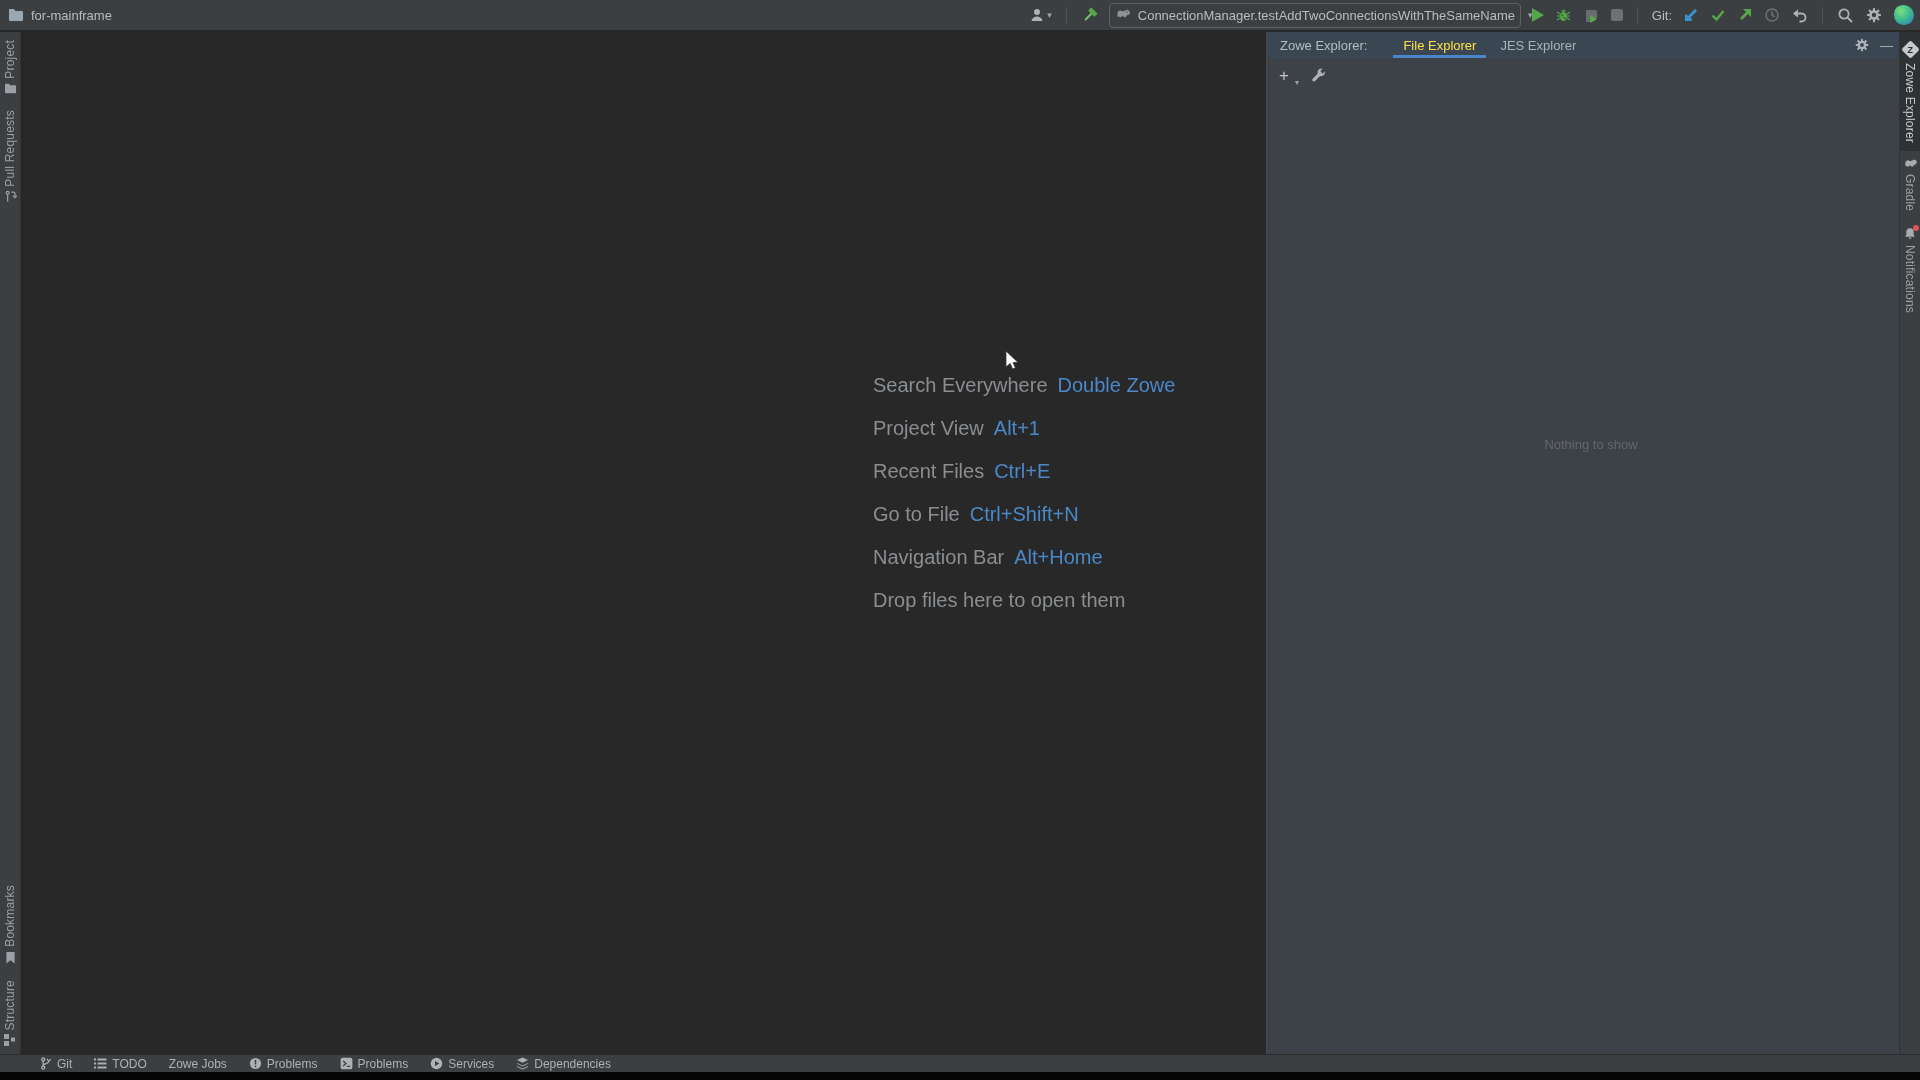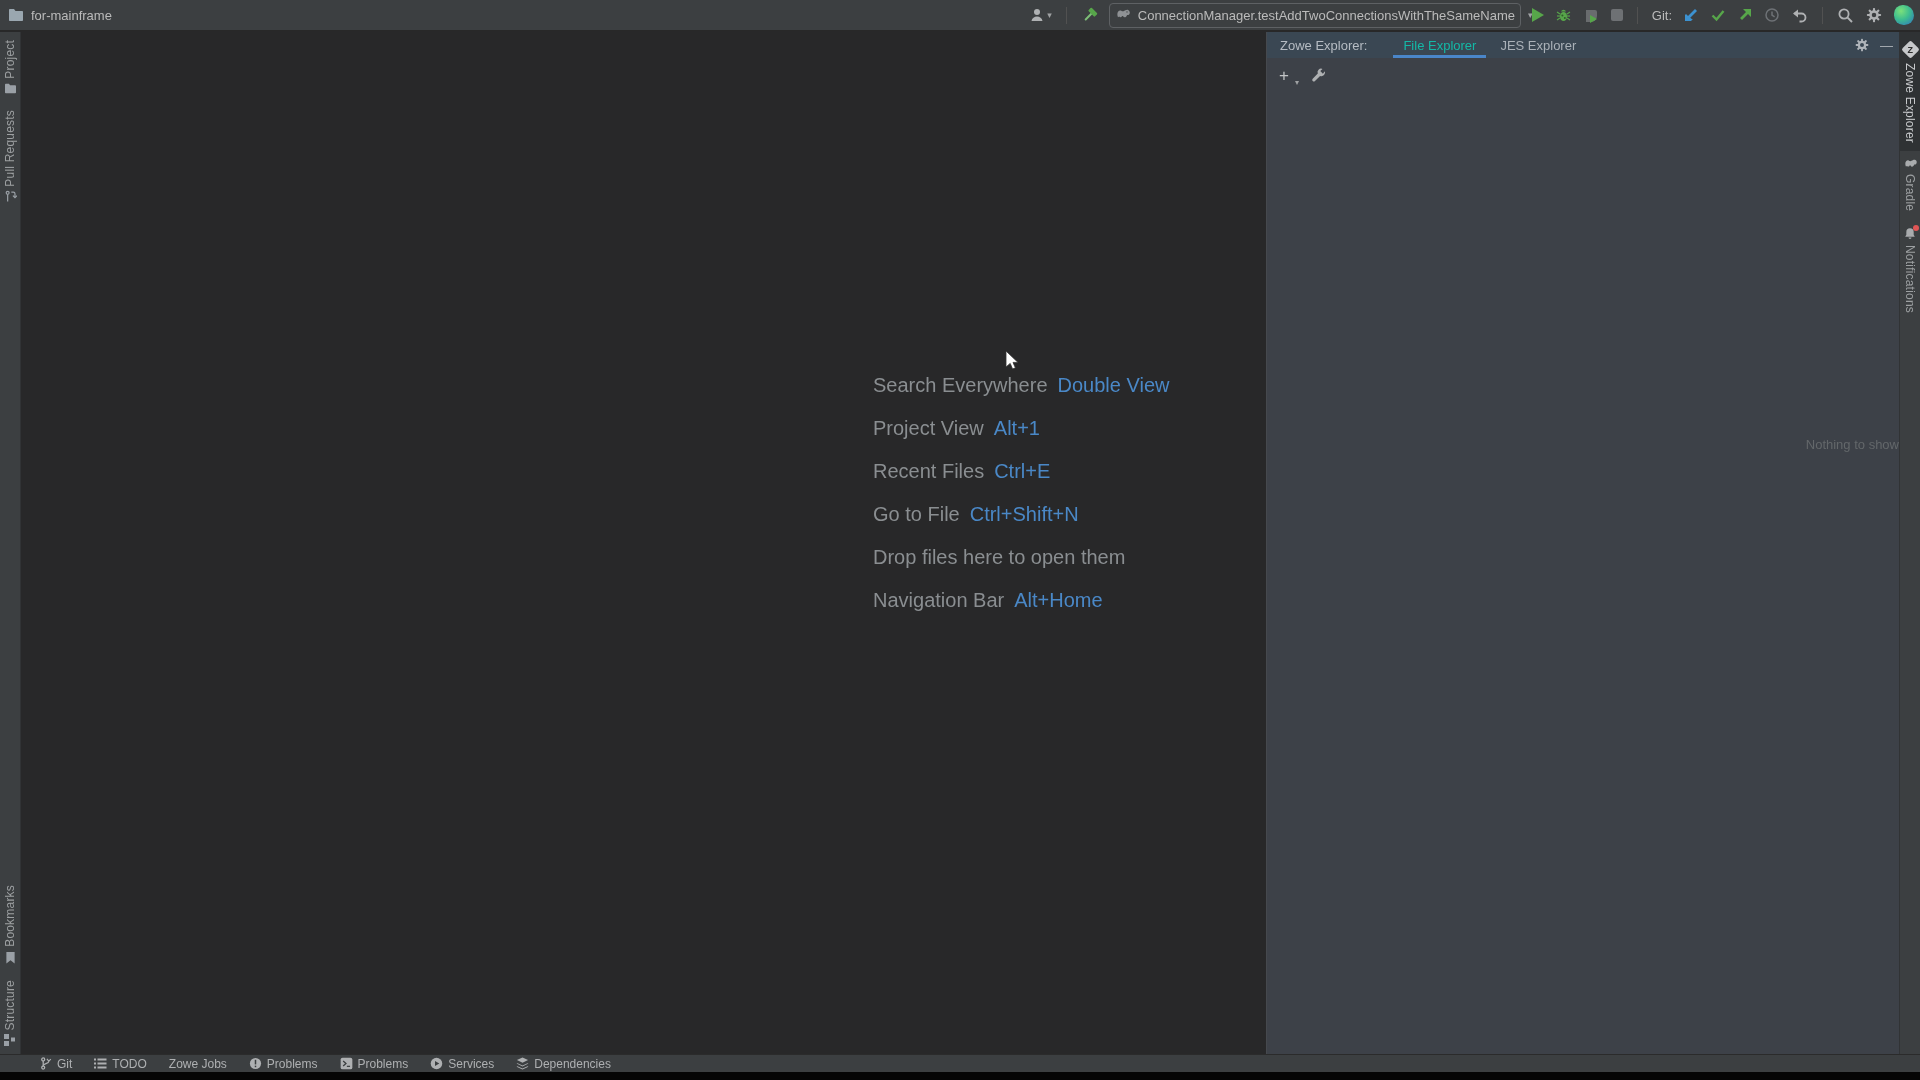--- a/index.html
+++ b/index.html
@@ -57,29 +57,29 @@
   .cursor-arrow{position:absolute;left:983px;top:318px;}
 
   
   .toolwindow{position:absolute;top:32px;left:1266px;right:21px;bottom:26px;
               background:#3D4148;border-left:1px solid #46494E;box-sizing:border-box;}
   .tw-header{height:26px;background:#3A4753;display:flex;align-items:stretch;
              padding:0 6px 0 13px;box-sizing:border-box;}
   .tw-title{color:#B6BCC3;font-size:13px;display:flex;align-items:center;margin-right:24px;}
   .tw-tab{color:#AAB1B8;font-size:13px;display:flex;align-items:center;padding:0 12px;
           position:relative;}
-  .tw-tab.active{color:#14b8a6;}
+  .tw-tab.active{color:#fde047;}
   .tw-tab.active::after{content:"";position:absolute;left:2px;right:2px;bottom:0;height:3px;
                         background:#4A86C9;}
   .tw-header-right{margin-left:auto;display:flex;align-items:center;gap:10px;}
   .minimize{color:#AFB4BA;font-size:13px;line-height:13px;}
   .tw-toolbar{display:flex;align-items:center;gap:14px;padding:9px 0 0 12px;}
   .plus-btn{position:relative;color:#C2C4C6;font-size:17px;line-height:15px;width:18px;}
   .plus-btn .chev{position:absolute;right:-2px;bottom:-4px;font-size:8px;}
-  .tw-empty{position:absolute;top:405px;left:16px;right:0;text-align:right;
+  .tw-empty{position:absolute;top:405px;left:16px;right:0;text-align:center;
             color:#63676A;font-size:13px;}
 
   
   .statusbar{position:absolute;left:0;right:0;bottom:8px;height:18px;background:#3C3F41;
              border-top:1px solid #2B2B2B;display:flex;align-items:center;
              padding-left:40px;box-sizing:border-box;gap:22px;}
   .sb-item{display:flex;align-items:center;gap:5px;color:#AEB0B2;font-size:12px;}
   .black-strip{position:absolute;left:0;right:0;bottom:0;height:8px;background:#050505;}
 
   svg{display:block;}
@@ -284,40 +284,40 @@
             </svg>
         </span>
       </div>
     </div>
   </div>
 
   <div class="editor">
     <div class="shortcuts">
       <div class="sc-row">
         <span class="sc-label">Search Everywhere</span>
-        <span class="sc-keys">Double View</span>
+        <span class="sc-keys">Double Zowe</span>
       </div>
       <div class="sc-row">
         <span class="sc-label">Project View</span>
         <span class="sc-keys">Alt+1</span>
       </div>
       <div class="sc-row">
         <span class="sc-label">Recent Files</span>
         <span class="sc-keys">Ctrl+E</span>
       </div>
       <div class="sc-row">
         <span class="sc-label">Go to File</span>
         <span class="sc-keys">Ctrl+Shift+N</span>
       </div>
       <div class="sc-row">
-        <span class="sc-label">Drop files here to open them</span>
-      </div>
-      <div class="sc-row">
         <span class="sc-label">Navigation Bar</span>
         <span class="sc-keys">Alt+Home</span>
+      </div>
+      <div class="sc-row">
+        <span class="sc-label">Drop files here to open them</span>
       </div>
     </div>
     <span class="cursor-arrow">
       <svg width="15" height="21" viewBox="0 0 15 21">
           <path d="M1 1v16l4.2-3.6 2.4 5.6 2.8-1.2-2.4-5.4H13z" fill="#FFFFFF" stroke="#333" stroke-width="0.8"></path>
         </svg>
     </span>
   </div>
 
   <div class="toolwindow">

